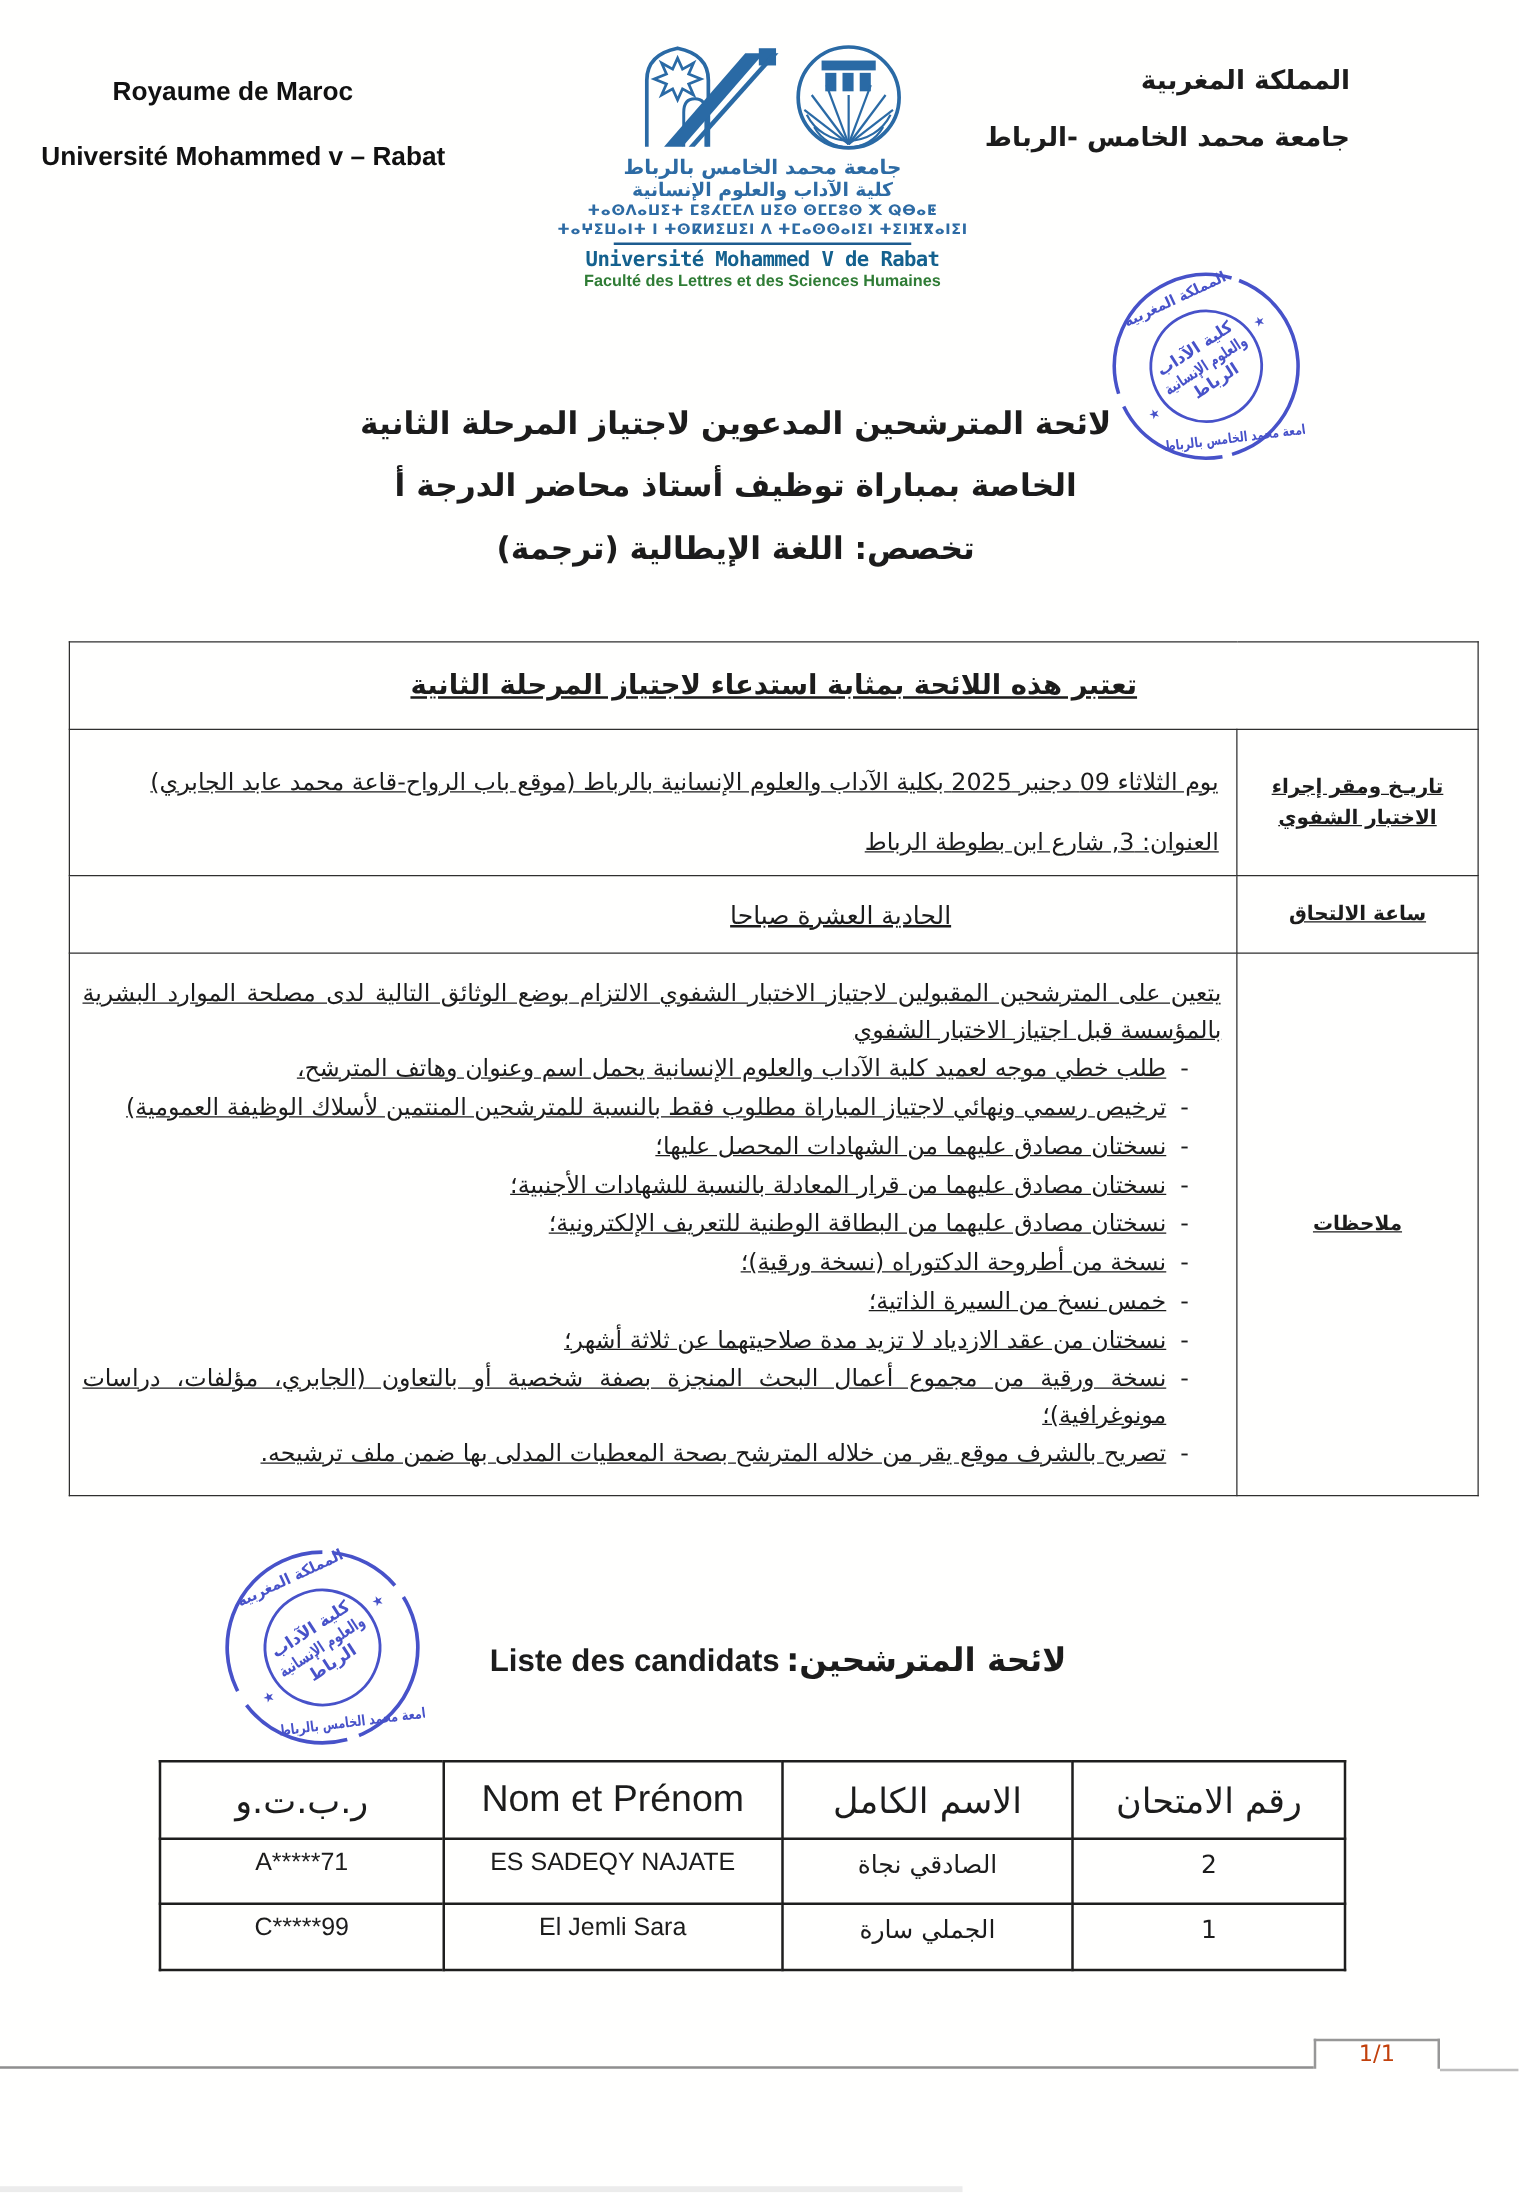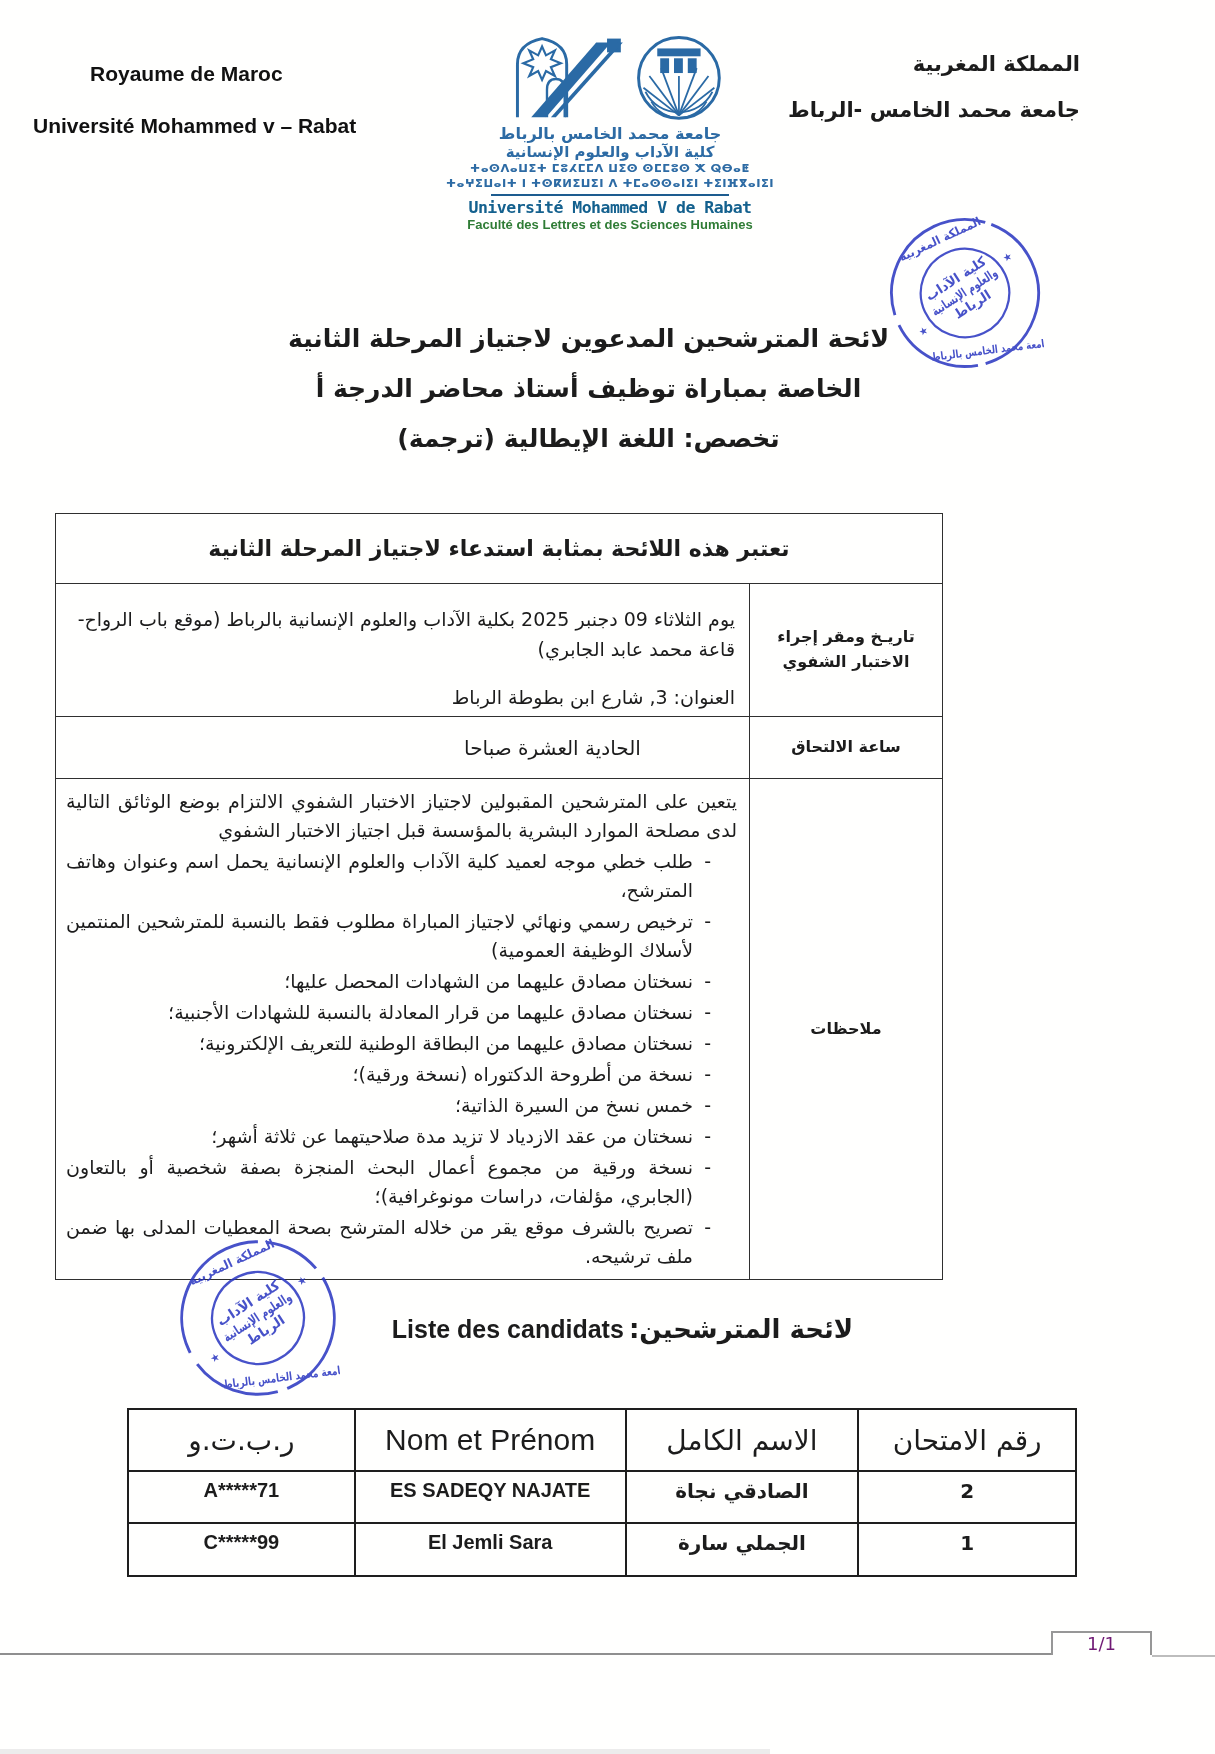--- a/index.html
+++ b/index.html
@@ -25,21 +25,21 @@
   .logo .fr1 { font:700 16.5px "DejaVu Sans Mono", monospace; color:#14618e; letter-spacing:-0.5px; }
   .logo .fr2 { font:700 13px "Liberation Sans", sans-serif; color:#2f7c35; }
   
   .stamp { position:absolute; opacity:.85; }
   .stamp-1 { left:886px; top:214px; width:158px; height:158px; }
   .stamp-2 { left:176px; top:1236px; width:164px; height:164px; }
   
   .title { position:absolute; left:0; top:324px; width:1166px; text-align:center; direction:rtl;padding-left:11px; }
   .title div { font-size:25px; font-weight:700; margin-bottom:21px; }
   
-  table.info { position:absolute; left:55px; top:513px; width:888px; border-collapse:collapse; direction:rtl; table-layout:fixed; }
+  table.info { position:absolute; left:55px; top:513px; width:1128px; border-collapse:collapse; direction:rtl; table-layout:fixed;text-decoration:underline; }
   table.info td { border:1.6px solid #2f2f2f; vertical-align:middle; }
   td.info-head { height:70px; text-align:center; font-size:22px; font-weight:700; }
   td.lbl { width:193px; text-align:center; font-size:16px; font-weight:700; padding:0 10px; line-height:1.55; }
   td.date-cell { height:117px; padding:20px 14px 8px 10px; font-size:19px; }
   .date-l1 { text-align:right; line-height:30px; }
   .date-l2 { text-align:right; margin-top:22px; }
   td.hour-cell { height:62px; text-align:center; padding-left:300px; font-size:20px; }
   td.notes-cell { height:434px; vertical-align:top; padding:8px 12px 6px 10px; font-size:19px; line-height:29px; }
   .notes-intro { text-align:justify; }
   ul.notes { list-style:none; margin-top:2px; padding-right:26px; }
@@ -50,29 +50,29 @@
   .liste-title .ar { font-size:26px; font-weight:700; }
   .liste-title .sep { font-size:26px; font-weight:700; }
   .liste-title .fr { font:700 25px "Liberation Sans", sans-serif; }
   table.cand { position:absolute; left:127px; top:1408px; width:950px; border-collapse:collapse; direction:rtl; table-layout:fixed; }
   table.cand td, table.cand th { border:2.2px solid #1e1e1e; text-align:center; }
   table.cand th { height:62px; font-weight:400; vertical-align:middle; }
   th.h-exam { width:217px; font-size:28px; }
   th.h-name-ar { width:232px; font-size:28px; }
   th.h-name-fr { width:270px; font:400 30px "Liberation Sans", sans-serif; }
   th.h-cin { width:226px; font-size:28px; }
-  table.cand td { vertical-align:top; padding-top:7px; font-size:20px;font-weight:bold; }
+  table.cand td { vertical-align:top; padding-top:7px; font-size:20px; }
   tr.cand-r1 td { height:52px; }
   tr.cand-r2 td { height:53px; }
   td.c-fr { font-family:"Liberation Sans", sans-serif; }
   
   .foot-line-left { position:absolute; left:0; top:1653px; width:1051px; height:2px; background:#8f8f8f; }
   .foot-tab { position:absolute; left:1051px; top:1631px; width:101px; height:24px;
               border:2px solid #979797; border-bottom:none; text-align:center;
-              font:400 18px "DejaVu Sans", sans-serif; color:#701a75; line-height:22px; }
+              font:400 18px "DejaVu Sans", sans-serif; color:#c2410c; line-height:22px; }
   .foot-line-right { position:absolute; left:1152px; top:1655px; width:63px; height:2px; background:#bdbdbd; }
   .scan-edge { position:absolute; left:0; bottom:0; width:770px; height:5px; background:#ececec; }
 </style>
 </head>
 <body>
 
 <div class="page">
 
   <div class="hdr-left-1">Royaume de Maroc</div>
   <div class="hdr-left-2">Université Mohammed v – Rabat</div>

